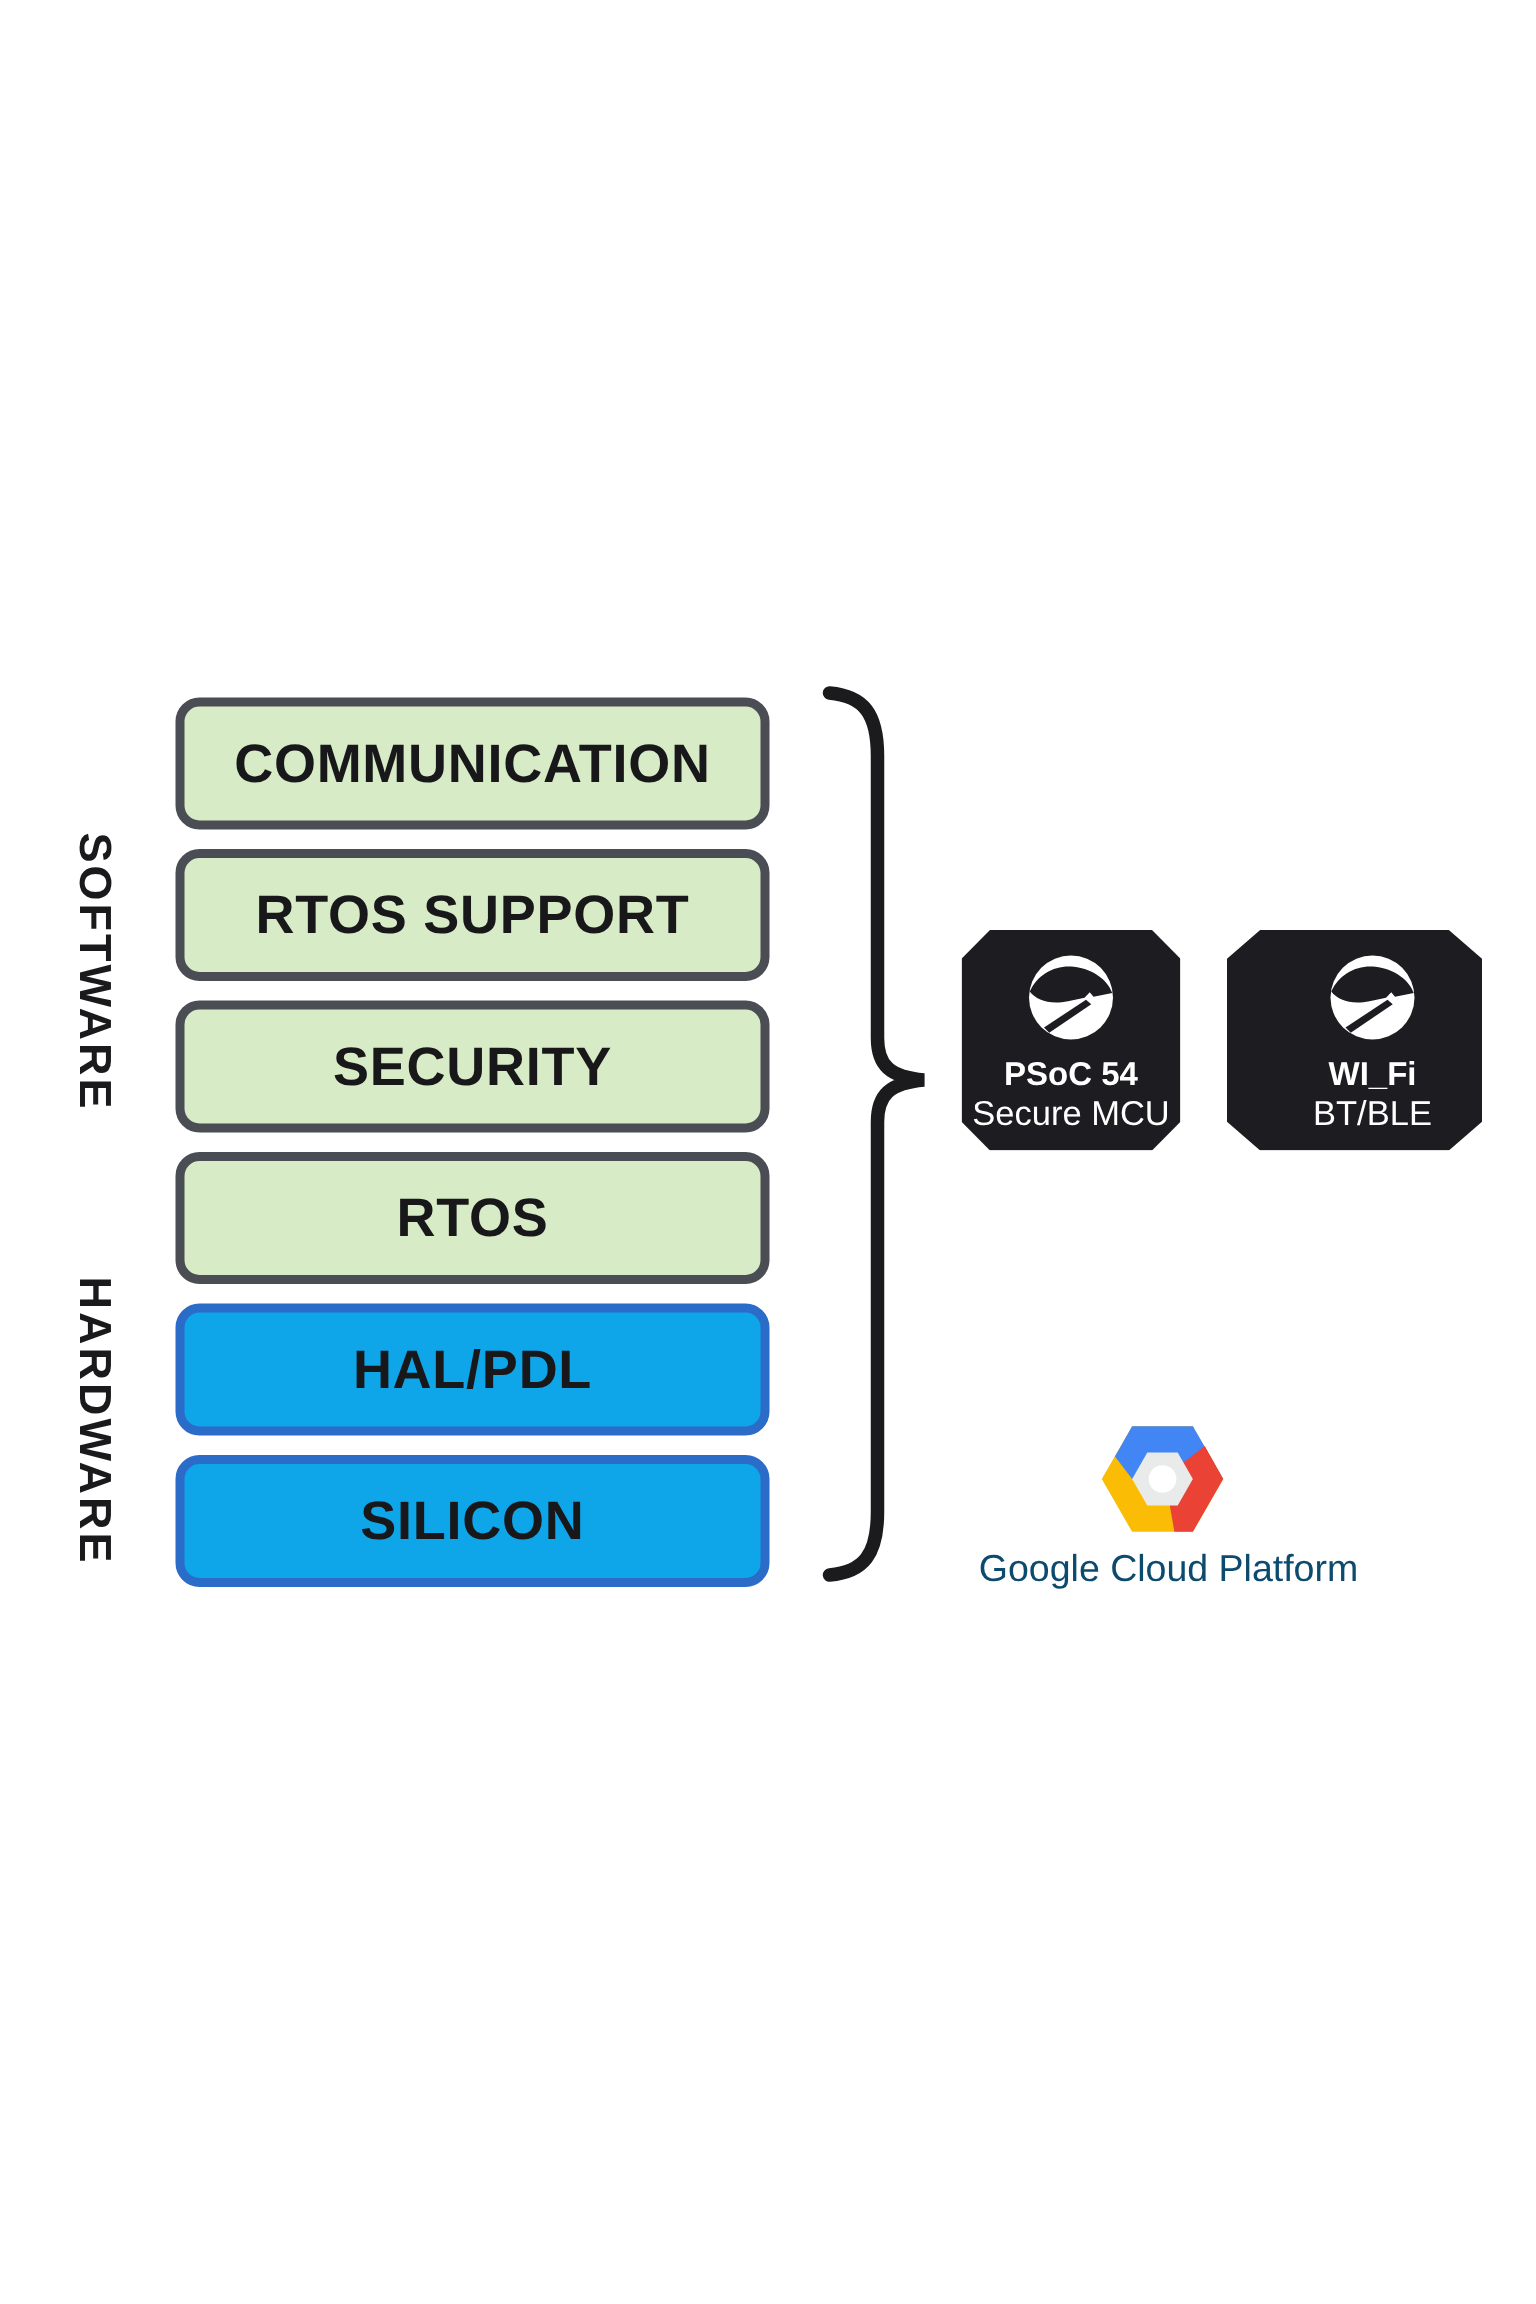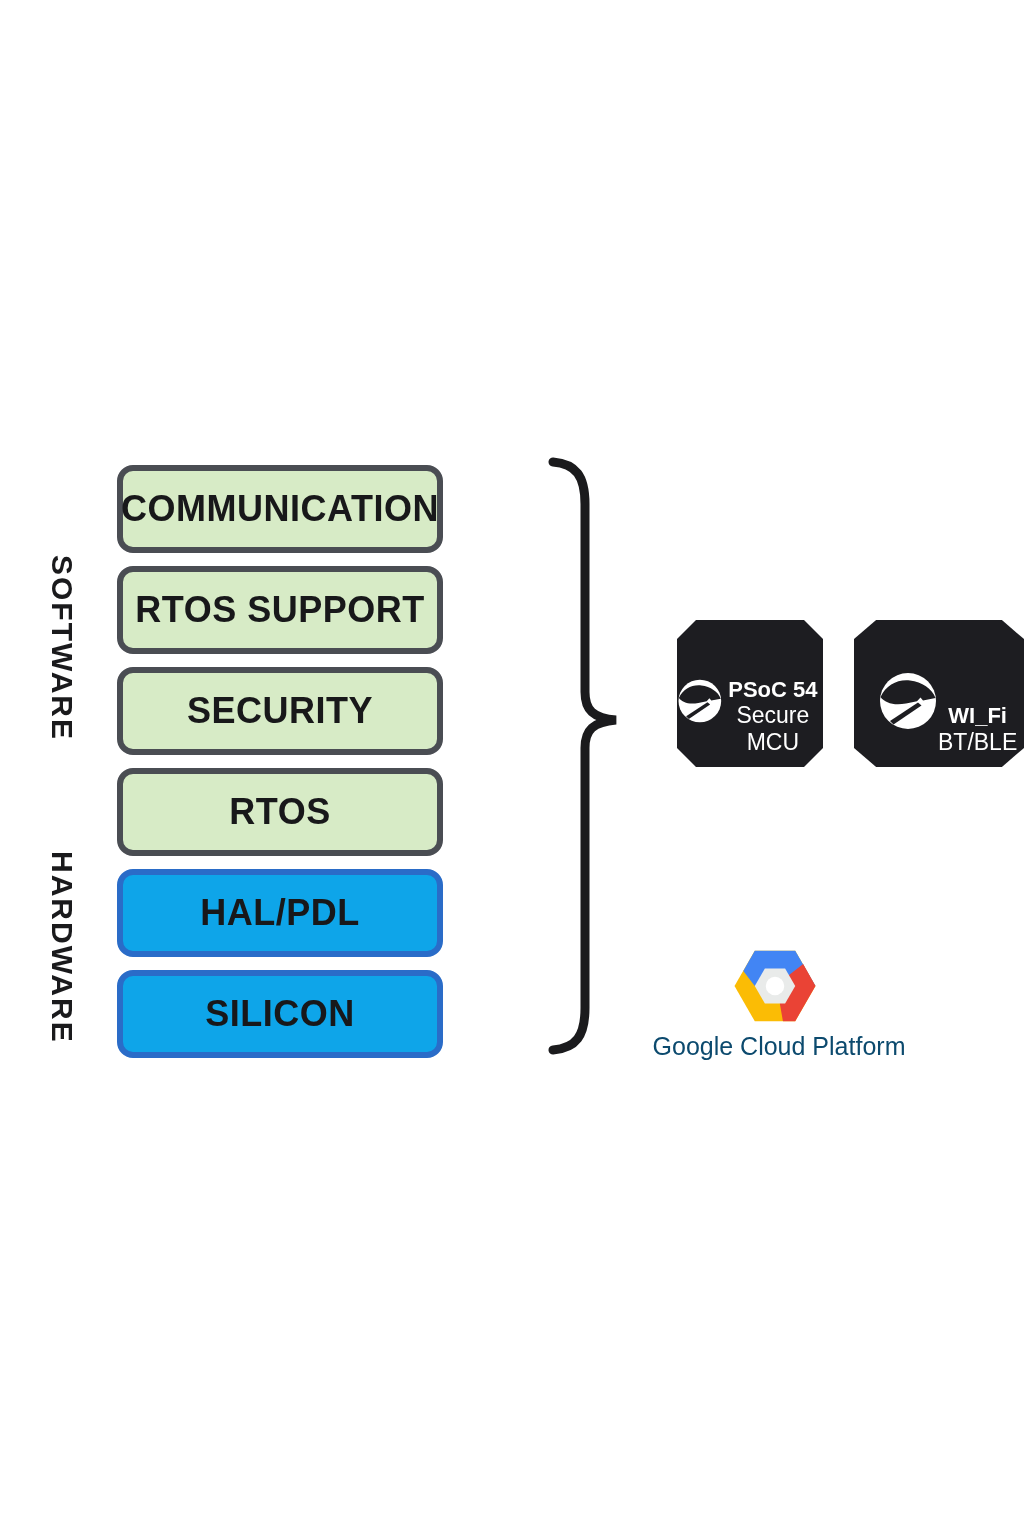--- a/index.html
+++ b/index.html
@@ -25,21 +25,21 @@
     justify-content: center;
     white-space: nowrap;
   }
   #software-label { left: 40px; top: 548px; width: 44px; height: 200px; }
   #hardware-label { left: 40px; top: 847px; width: 44px; height: 200px; }
 
   
   .layer {
     position: absolute;
     left: 117px;
-    width: 326px;
+    width: 396px;
     height: 88px;
     box-sizing: border-box;
     border-radius: 16px;
     display: flex;
     align-items: center;
     justify-content: center;
     font-size: 36px;
     font-weight: 700;
     letter-spacing: 0.5px;
     color: #18181a;
@@ -57,23 +57,22 @@
   #brace { position: absolute; left: 540px; top: 452px; }
 
   
   .chip {
     position: absolute;
     top: 620px;
     width: 146px; height: 147px;
     background: #1d1d21;
     clip-path: polygon(13% 0, 87% 0, 100% 13%, 100% 87%, 87% 100%, 13% 100%, 0 87%, 0 13%);
     display: flex;
-    flex-direction: row;
+    flex-direction: column;
     align-items: center;
-    margin-left: 36px;
   }
   #chip-psoc { left: 641px; }
   #chip-wifi { left: 818px; padding-left: 24px; }
   .chip-logo { margin-top: 15px; }
   .chip-text {
     margin-top: auto;
     margin-bottom: 12px;
     text-align: center;
     color: #ffffff;
     line-height: 1.15;

